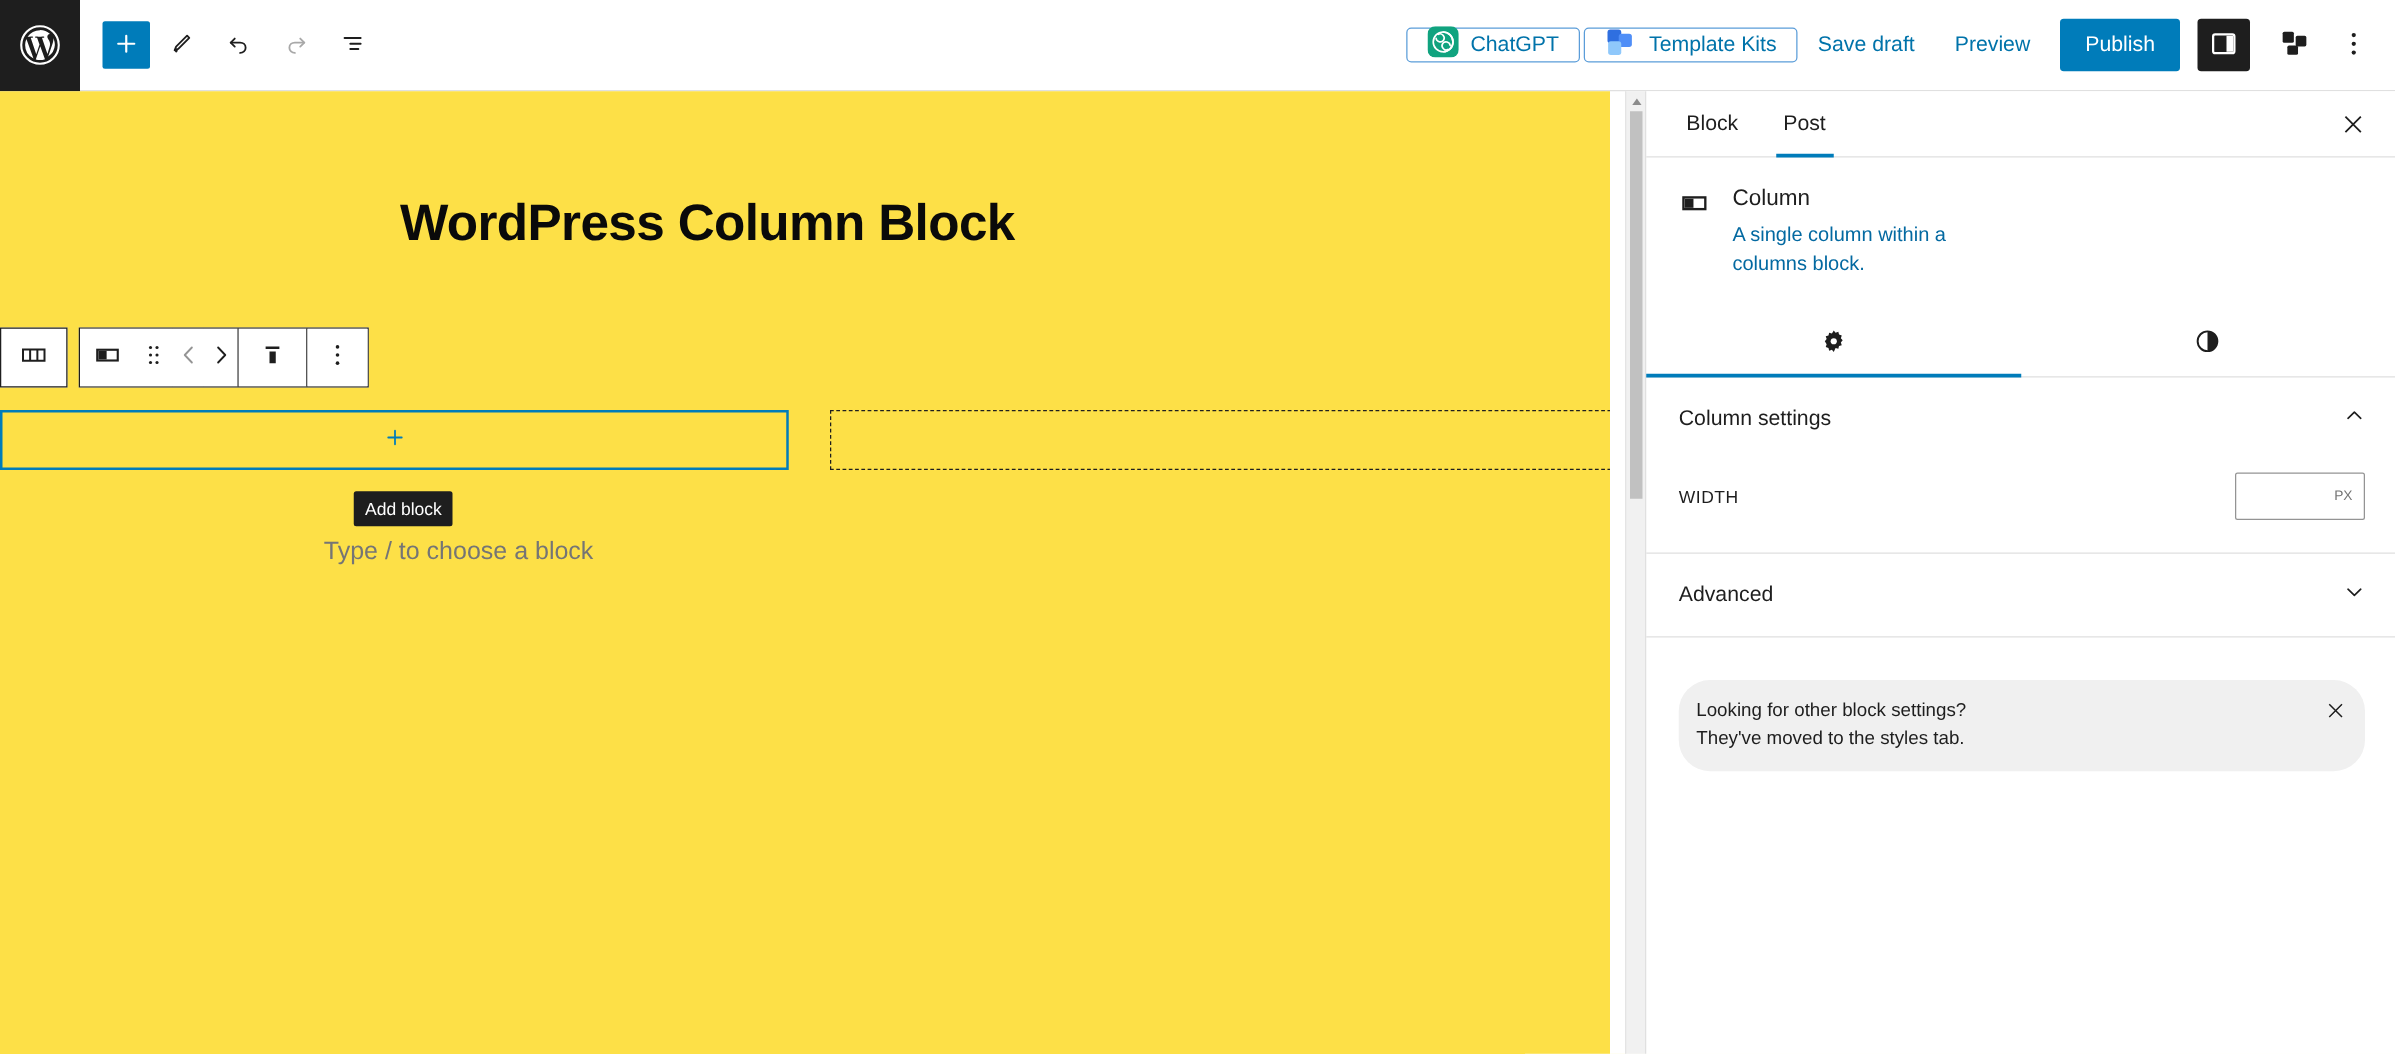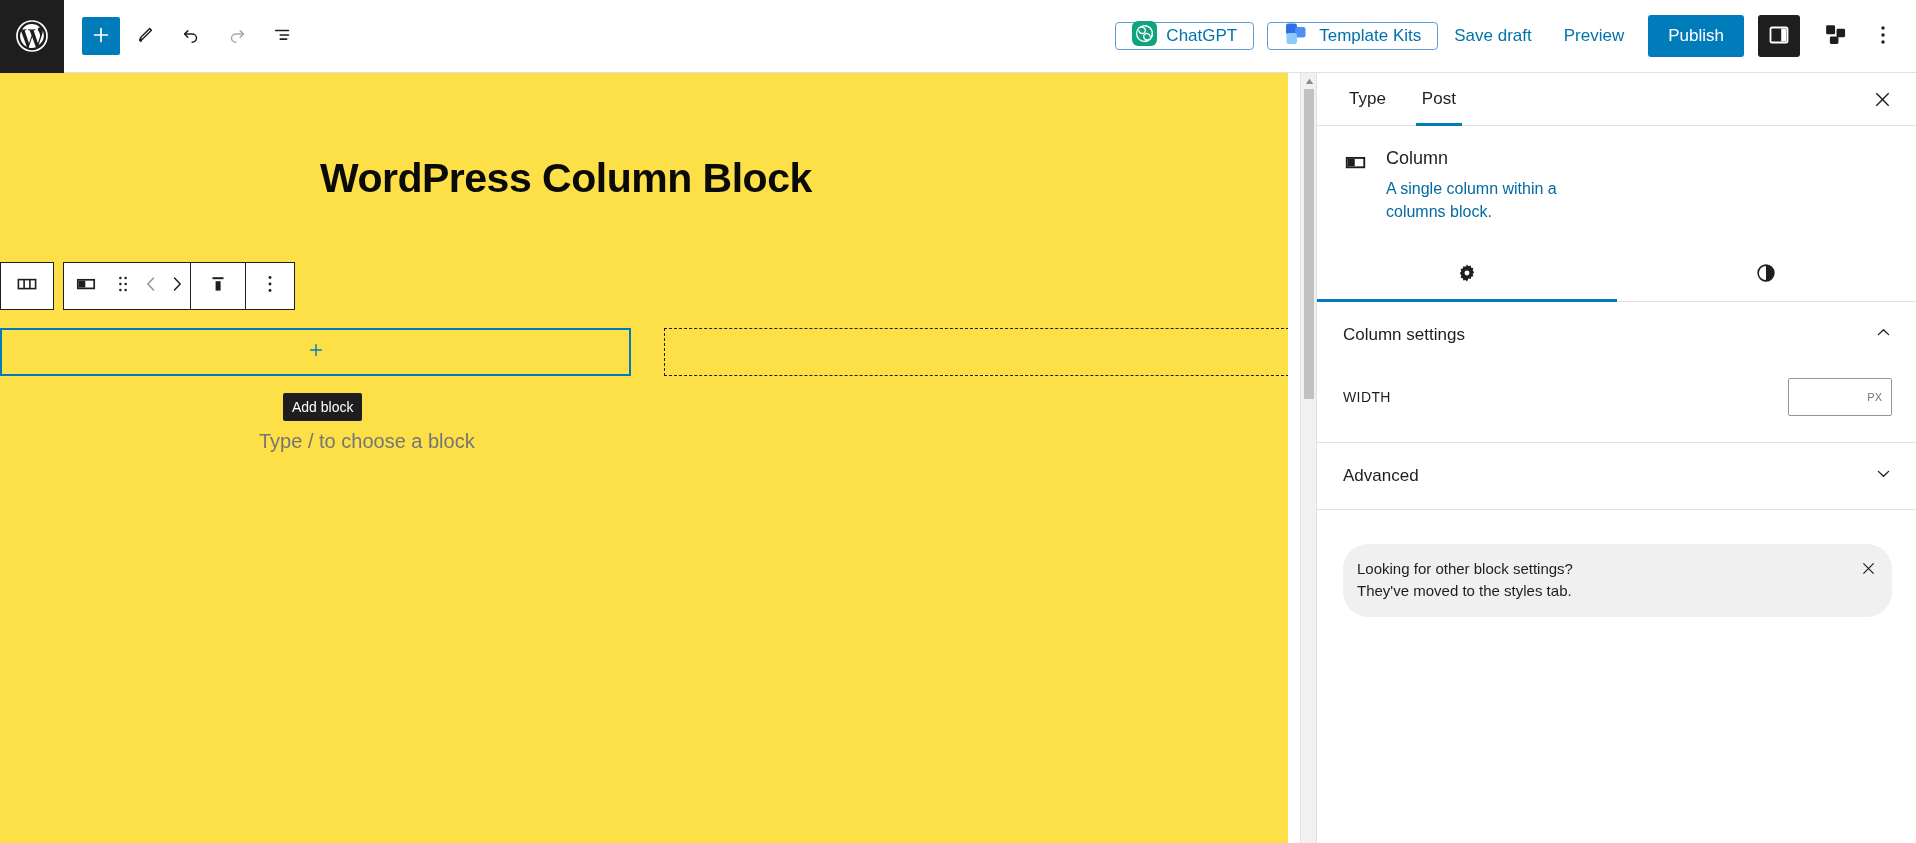--- a/index.html
+++ b/index.html
@@ -42,21 +42,21 @@
 
   .pill-btn {
     display: flex; align-items: center; gap: 9px;
     height: 28px; padding: 0 16px;
     border: 1px solid #5b9dd9;
     border-radius: 4px;
     background: #fff;
     color: #0073aa; font-size: 17px;
     cursor: pointer; white-space: nowrap;
   }
-  .pill-btn + .pill-btn { margin-left: 13px; justify-content: flex-end; }
+  .pill-btn + .pill-btn { margin-left: 3px; justify-content: flex-end; }
 
   .link-btn {
     background: none; border: none;
     color: #0073aa; font-size: 17px;
     padding: 0 16px; height: 42px; cursor: pointer; white-space: nowrap;
   }
   .publish-btn {
     background: #007cba; color: #fff;
     border: none; border-radius: 3px;
     height: 42px; padding: 0 20px;
@@ -423,21 +423,21 @@
     <svg width="9" height="7" viewBox="0 0 9 7">
         <path d="M4.5 0.8 8.2 6H0.8z" fill="#8c8c8c"></path>
       </svg>
   </div>
   <div class="canvas-scroll-thumb"></div>
 </div>
 
 <div class="sidebar">
 
   <div class="sb-tabs">
-    <button class="sb-tab">Type</button>
+    <button class="sb-tab">Block</button>
     <button class="sb-tab active">Post</button>
     <button class="sb-close">
       <span>
         <svg width="19" height="19" viewBox="0 0 20 20">
             <path d="M3.5 3.5l13 13M16.5 3.5l-13 13" stroke="#1e1e1e" stroke-width="1.5"></path>
           </svg>
       </span>
     </button>
   </div>
 

